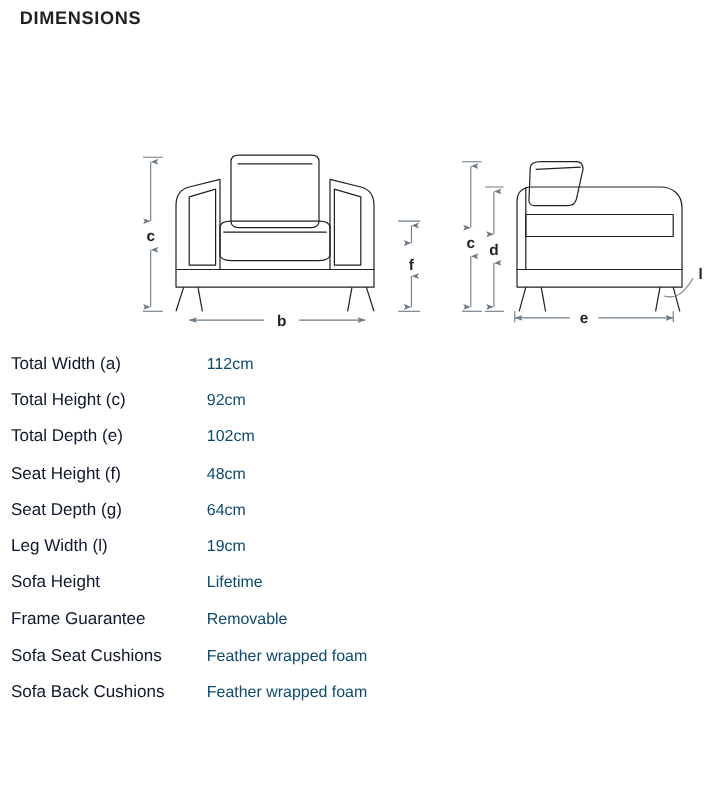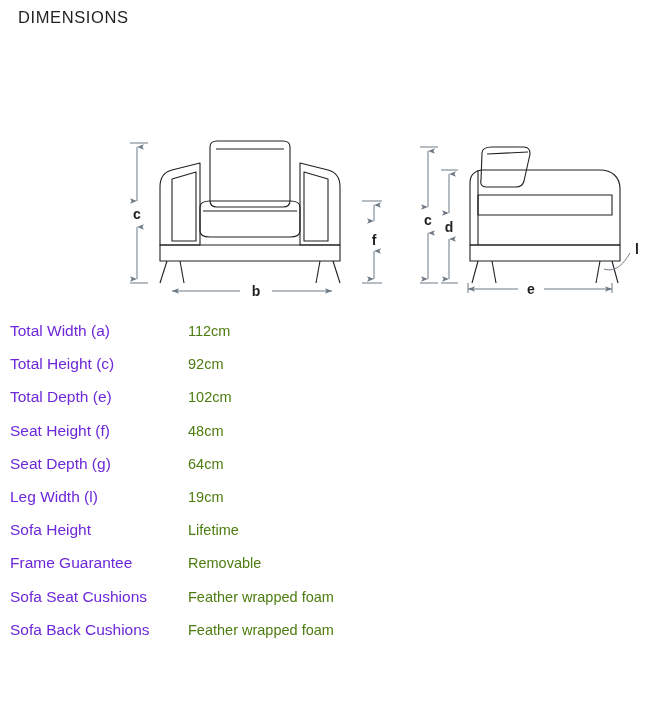--- a/index.html
+++ b/index.html
@@ -18,21 +18,21 @@
   #page {
     position: relative;
     width: 662px;
     height: 720px;
   }
   .title {
     position: absolute;
     left: 18px;
     top: 8px;
     font-size: 16.5px;
-    font-weight: normal;
+    font-weight: bold;
     letter-spacing: 0.6px;
     color: #231f20;
   }
   .diagram-area {
     position: absolute;
     left: 0;
     top: 55px;
     width: 662px;
     height: 245px;
   }
@@ -43,26 +43,26 @@
     width: 640px;
   }
   .spec-row {
     display: flex;
     align-items: baseline;
     height: 33.2px;
   }
   .spec-label {
     width: 178px;
     font-size: 15.5px;
-    color: #6d28d9;
+    color: #0f172a;
     white-space: nowrap;
   }
   .spec-value {
     font-size: 14.5px;
-    color: #4d7c0f;
+    color: #0c4a6e;
     white-space: nowrap;
   }
   .dim-letter {
     fill: #231f20;
     font-family: "Liberation Sans", sans-serif;
     font-size: 14px;
     font-weight: bold;
   }
 </style>
 </head>

